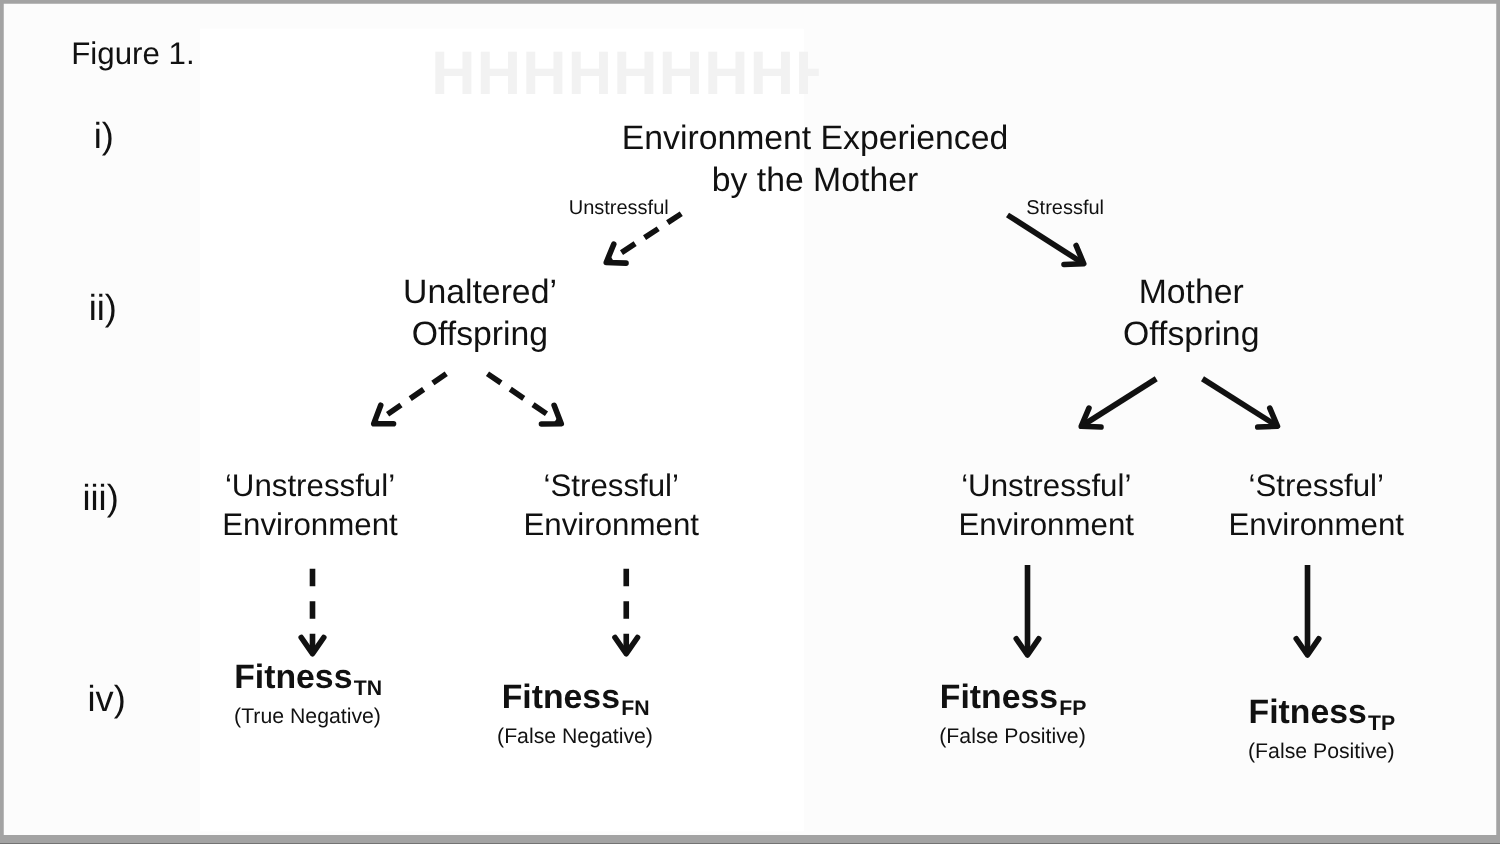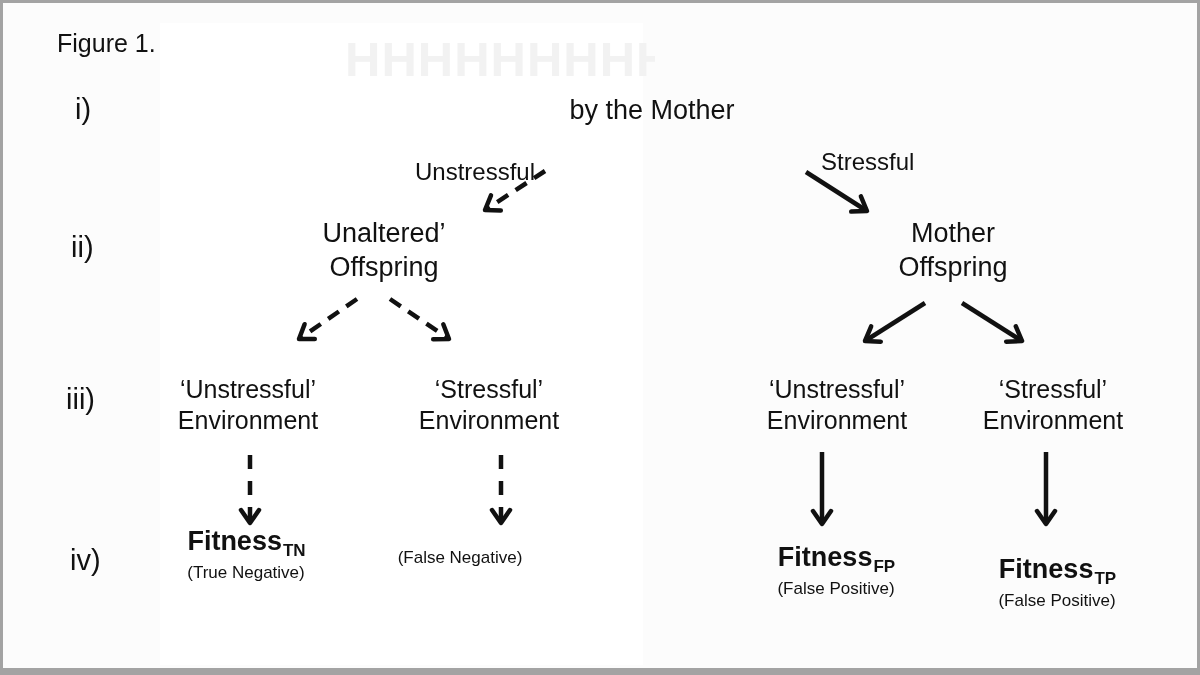--- a/index.html
+++ b/index.html
@@ -25,23 +25,23 @@
   .rn{position:absolute;font-size:29px;}
   .rn-i{left:72px;top:90px;}
   .rn-ii{left:68px;top:228px;text-align:right;}
   .rn-iii{left:63px;top:380px;}
   .rn-iv{left:67px;top:541px;}
   .node{
     position:absolute;transform:translateX(-50%);text-align:center;
     font-size:27px;line-height:34px;white-space:nowrap;
   }
   .node-l3{font-size:25px;line-height:31px;}
-  .edge-label{position:absolute;font-size:24px;white-space:nowrap;}
+  .edge-label{position:absolute;font-size:16px;white-space:nowrap;}
   .edge-label-left{left:312px;width:220px;top:155px;text-align:right;}
-  .edge-label-right{left:818px;width:220px;top:145px;text-align:left;}
+  .edge-label-right{left:818px;width:220px;top:155px;text-align:left;}
   .fitness{
     position:absolute;transform:translateX(-50%);text-align:center;
     white-space:nowrap;
   }
   .fit-line{font-size:27px;font-weight:bold;}
   .fit-sub{font-size:17px;font-weight:bold;position:relative;top:6px;left:1px;}
   .fit-note{font-size:17px;margin-top:6px;font-weight:normal;}
   .edges{position:absolute;left:0;top:0;width:1194px;height:665px;}
 </style>
 </head>
@@ -54,20 +54,21 @@
     <div class="ghost">HHHHHHHHH</div>
 
     <div class="figure-label">Figure 1.</div>
 
     <div class="rn rn-i">i)</div>
     <div class="rn rn-ii">ii)</div>
     <div class="rn rn-iii">iii)</div>
     <div class="rn rn-iv">iv)</div>
 
     <div class="node" style="left:649px;top:90px;">
+      <div>Environment Experienced</div>
       <div>by the Mother</div>
     </div>
 
     <div class="edge-label edge-label-left">Unstressful</div>
     <div class="edge-label edge-label-right">Stressful</div>
 
     <div class="node" style="left:381px;top:213px;">
       <div>Unaltered’</div>
       <div>Offspring</div>
     </div>
@@ -91,23 +92,24 @@
     <div class="node node-l3" style="left:1050px;top:371px;">
       <div>‘Stressful’</div>
       <div>Environment</div>
     </div>
 
     <div class="fitness" style="left:243px;top:523px;">
       <div class="fit-line"><span>Fitness</span><span class="fit-sub">TN</span></div>
       <div class="fit-note">(True Negative)</div>
     </div>
     <div class="fitness" style="left:457px;top:539px;">
+      <div class="fit-line"><span>Fitness</span><span class="fit-sub">FN</span></div>
       <div class="fit-note">(False Negative)</div>
     </div>
-    <div class="fitness" style="left:833px;top:539px;">
+    <div class="fitness" style="left:807px;top:539px;">
       <div class="fit-line"><span>Fitness</span><span class="fit-sub">FP</span></div>
       <div class="fit-note">(False Positive)</div>
     </div>
     <div class="fitness" style="left:1054px;top:539px;margin-top:12px;">
       <div class="fit-line"><span>Fitness</span><span class="fit-sub">TP</span></div>
       <div class="fit-note">(False Positive)</div>
     </div>
 
     <svg class="edges" viewBox="0 0 1194 665">
       <defs>

